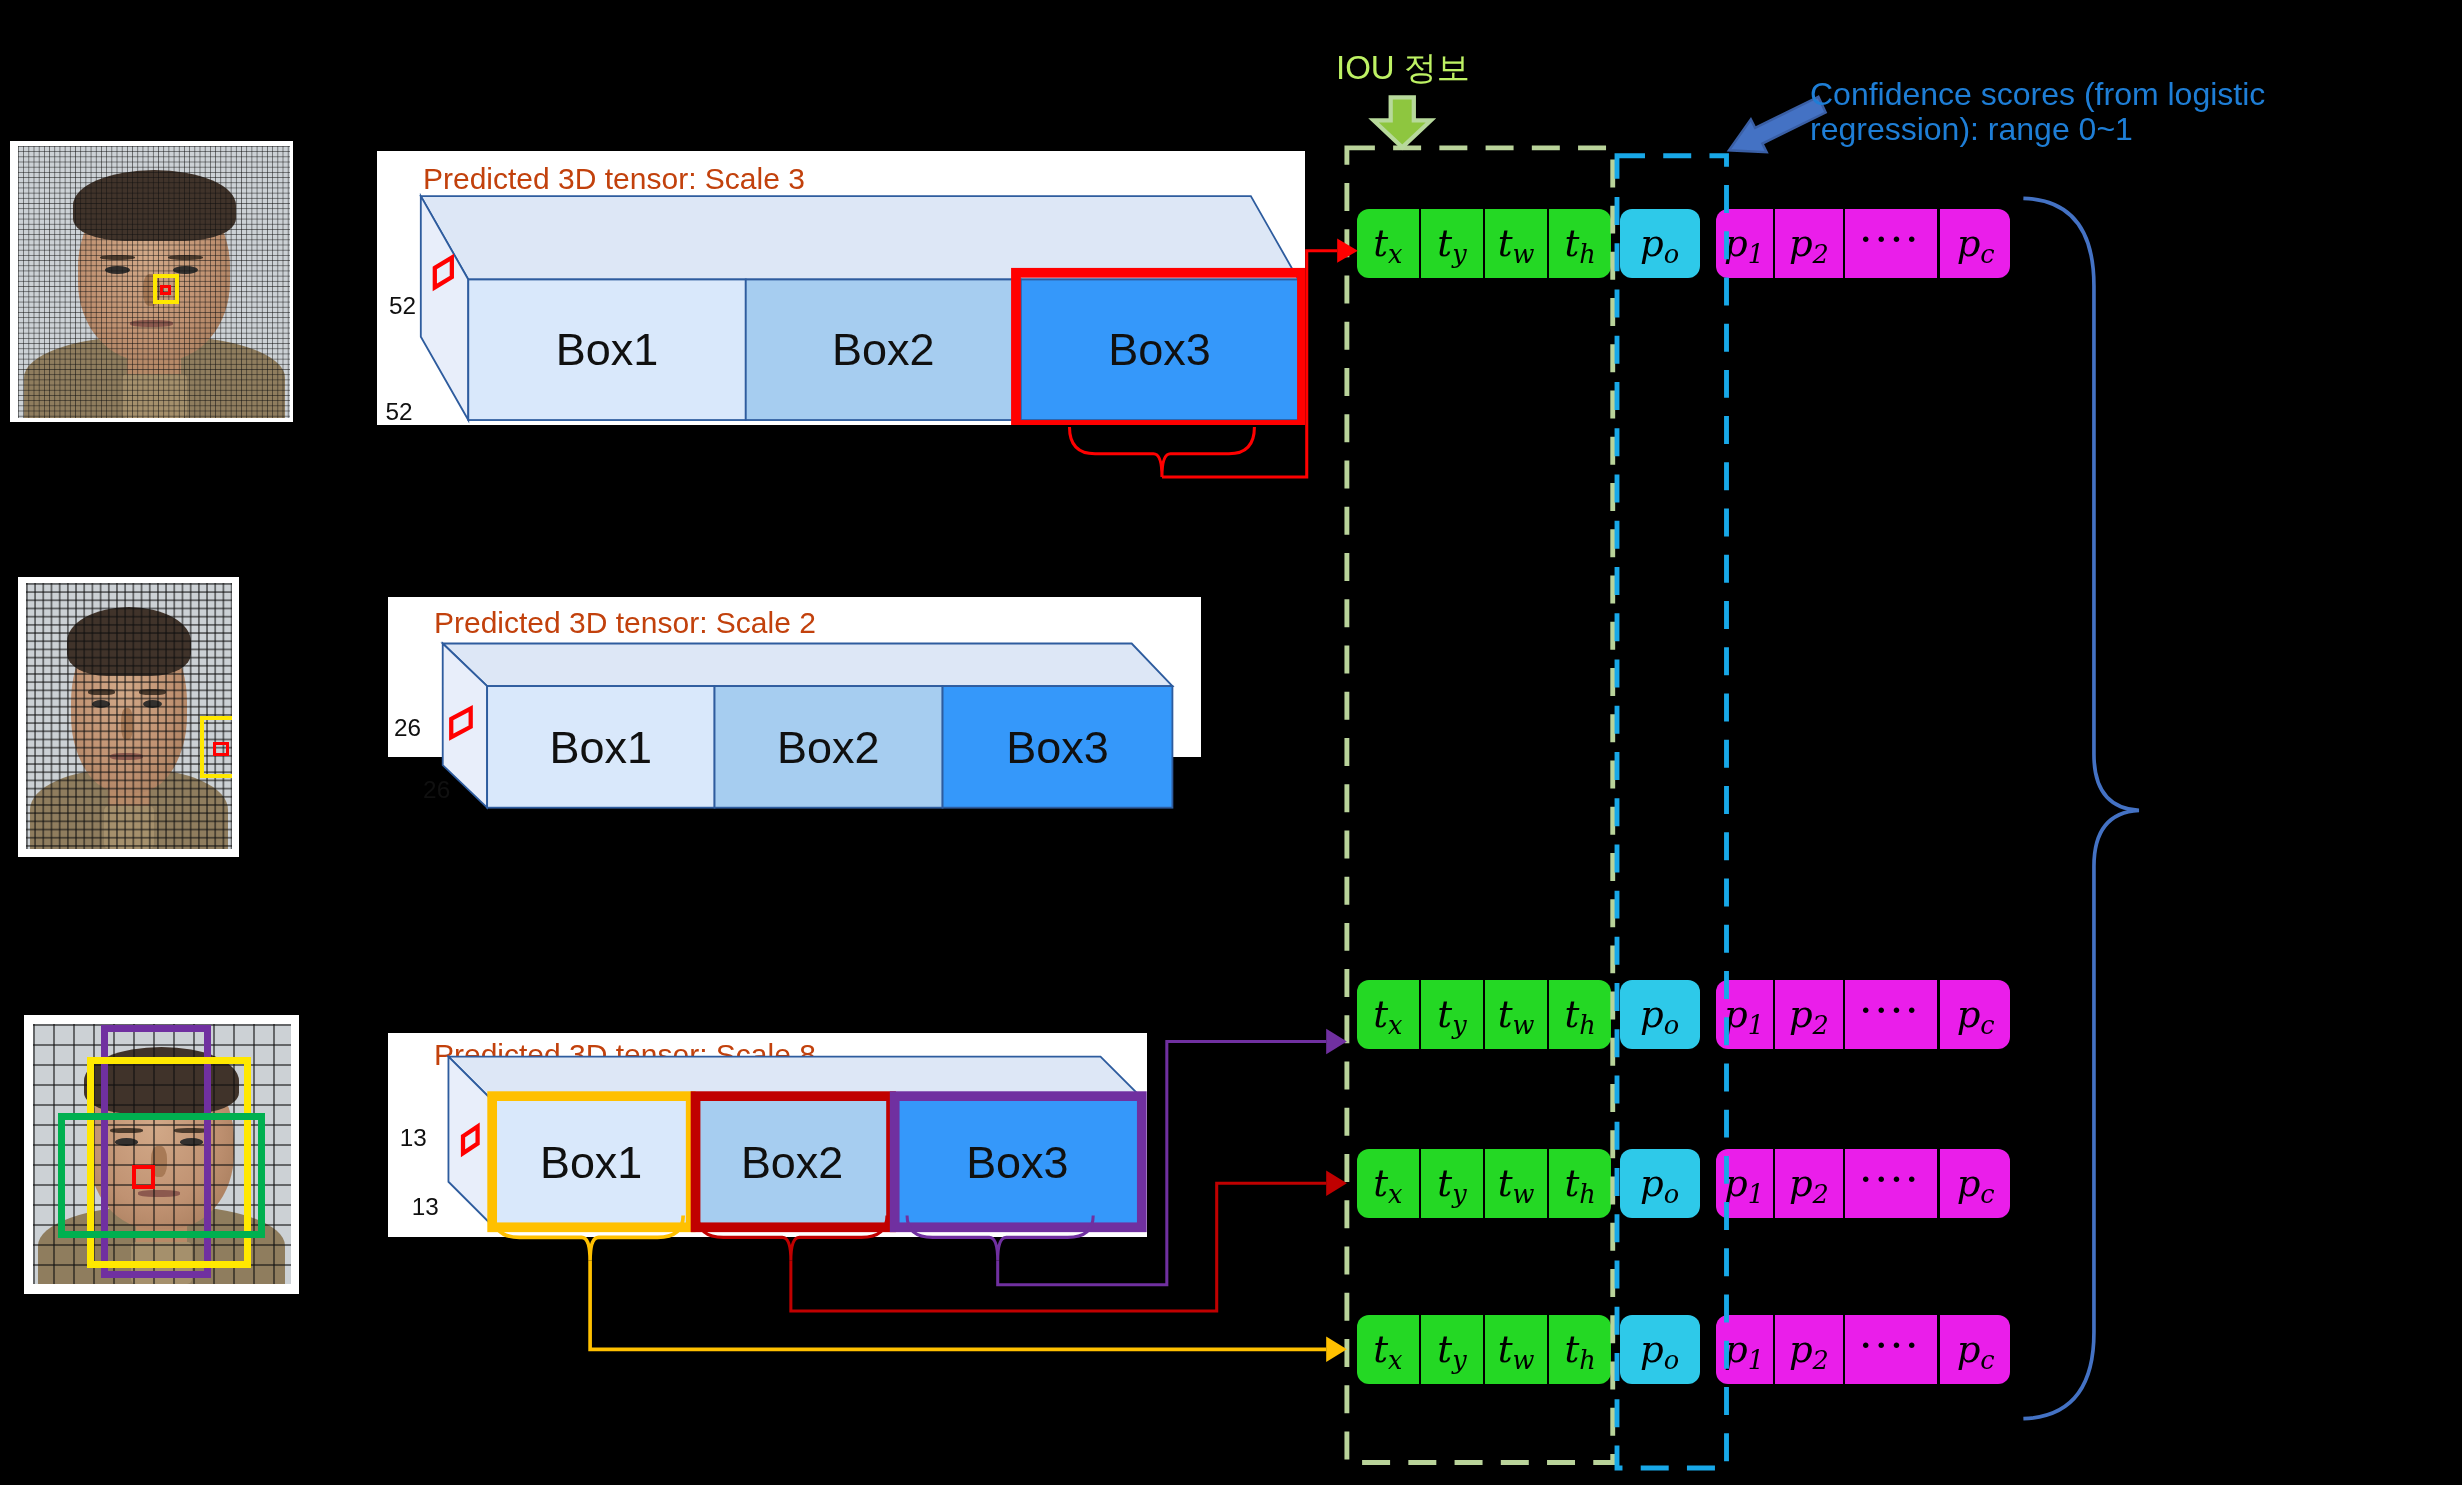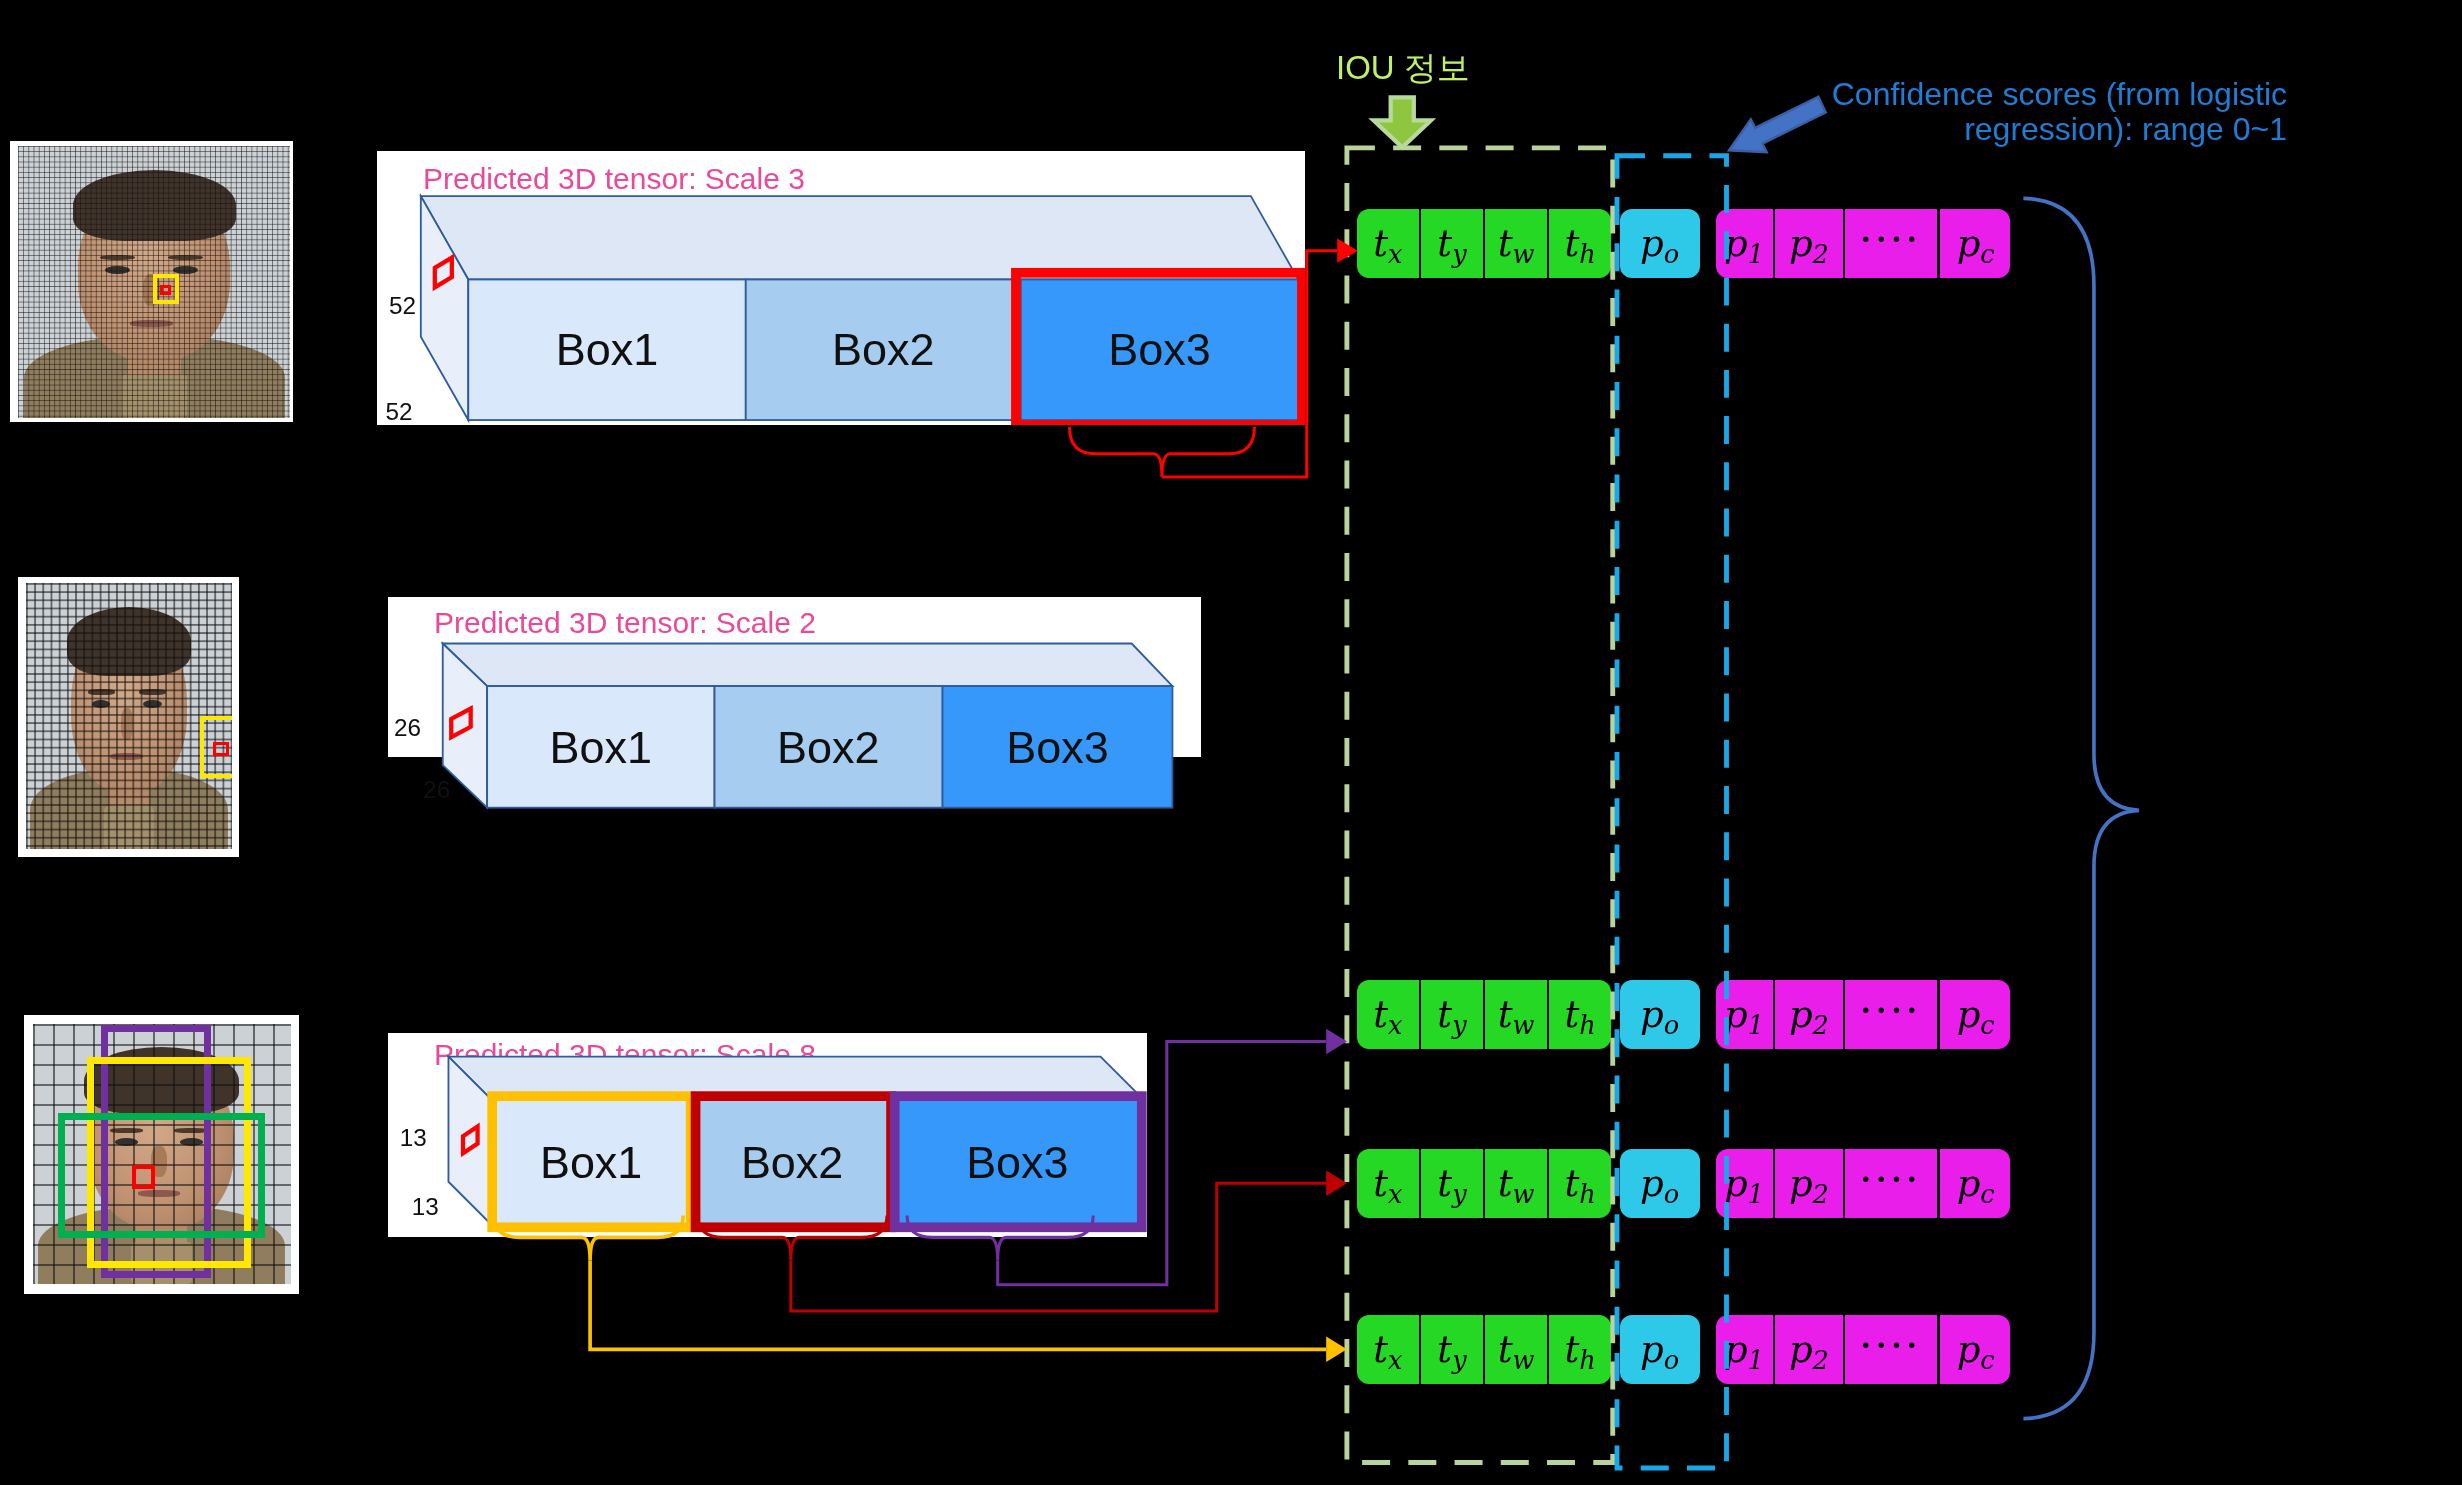--- a/index.html
+++ b/index.html
@@ -21,40 +21,40 @@
   .photo .eyeR{position:absolute;left:57%;top:44%;width:9%;height:3%;background:#33302e;border-radius:50%;}
   .photo .nose{position:absolute;left:46%;top:47%;width:6%;height:12%;background:#a87a56;border-radius:40%;}
   .photo .mouth{position:absolute;left:41%;top:64%;width:16%;height:2.6%;background:#8c594e;border-radius:40%;}
   .photo .grid{position:absolute;inset:0;
     background-image:linear-gradient(to right, rgba(15,15,15,.55) var(--lw), transparent var(--lw)),
                      linear-gradient(to bottom, rgba(15,15,15,.55) var(--lw), transparent var(--lw));
     background-size:var(--cell) var(--cell);}
   .bbox{position:absolute;box-sizing:border-box;}
   
   .tensor-panel{position:absolute;background:#fff;}
-  .tensor-panel .ttl{position:absolute;font-size:30px;color:#ec4899;white-space:nowrap;}
+  .tensor-panel .ttl{position:absolute;font-size:30px;color:#c2410c;white-space:nowrap;}
   .tensor-panel svg{position:absolute;left:0;top:0;}
   .boxlbl{font-family:"Liberation Sans",sans-serif;font-size:74px;fill:#101010;}
   .dimlbl{font-family:"Liberation Sans",sans-serif;font-size:40px;fill:#101010;}
   
   .trow{position:absolute;left:1357px;height:69px;display:flex;align-items:stretch;}
   .grp{display:flex;gap:2.4px;background:#000;border-radius:12px;overflow:hidden;}
   .grp-bbox{width:254px;}
   .grp-class{width:294px;}
   .cell{display:flex;align-items:center;justify-content:center;}
   .cell.g{flex:1;background:#24d824;}
   .cell.m{background:#ea1eea;}
   .cell-po{width:80px;background:#2ec9e9;border-radius:12px;display:flex;align-items:center;justify-content:center;}
   .sp{flex:0 0 auto;}
   .b{font-family:"DejaVu Serif",serif;font-style:italic;font-size:37px;color:#000;}
   .s{font-family:"DejaVu Serif",serif;font-style:italic;font-size:25.6px;color:#000;display:inline-block;transform:translateY(9.7px);}
   .dots .b{font-style:normal;font-weight:bold;font-size:30px;letter-spacing:4.9px;transform:translateY(-3.7px);display:inline-block;}
   
   #iou-label{position:absolute;left:1336px;top:46px;font-size:33px;color:#bef264;white-space:nowrap;}
-  #conf-label{position:absolute;left:1752px;top:77px;width:535px;text-align:right;
+  #conf-label{position:absolute;left:1810px;top:77px;width:535px;text-align:left;
               font-size:32px;line-height:35px;color:#1e7ed6;}
   #overlay{position:absolute;left:0;top:0;pointer-events:none;}
 </style>
 </head>
 <body>
 
 <div id="canvas">
 
   <div class="face-panel" style="left:9.7px;top:141px;width:283px;height:281px;">
     <div class="photo" style="left:8.5px;top:4.9px;width:272px;height:272px;">

